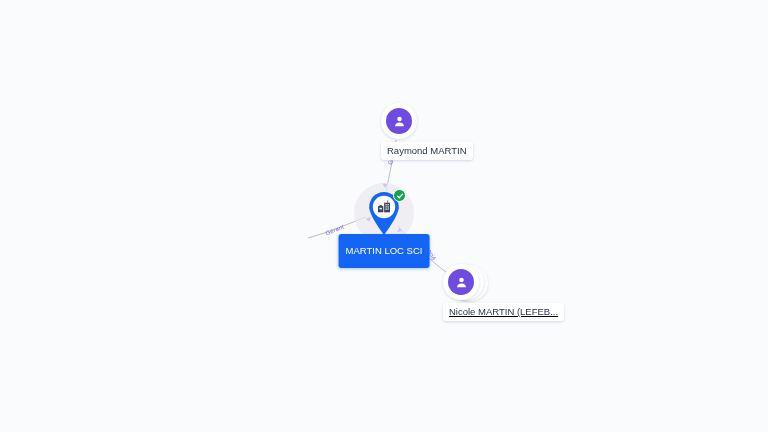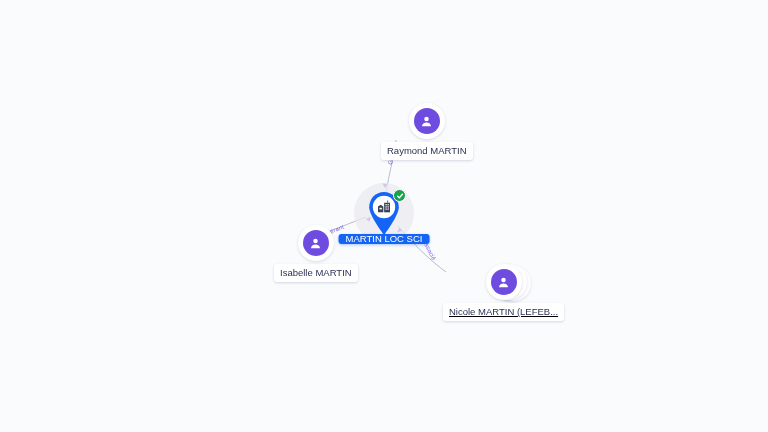--- a/index.html
+++ b/index.html
@@ -26,21 +26,20 @@
     width: 768px;
     height: 432px;
     pointer-events: none;
   }
 
   
   .node {
     position: absolute;
     display: flex;
     flex-direction: column;
-    align-items: center;
   }
 
   
   .avatar-wrap {
     position: relative;
     width: 36px;
     height: 36px;
   }
   .avatar-ring {
     position: absolute;
@@ -74,21 +73,21 @@
     line-height: 1;
     padding: 4px 6px;
     border-radius: 3px;
     white-space: nowrap;
     box-shadow: 0 1px 2.5px rgba(40,50,90,0.18);
   }
   .node-label.primary {
     background: #1565f5;
     color: #ffffff;
     font-size: 9.5px;
-    padding: 0 7px;
+    padding: 12px 7px;
     border-radius: 3px;
     box-shadow: 0 1px 3px rgba(21,101,245,0.35);
   }
 
   
   .company-halo {
     position: absolute;
     width: 60px; height: 60px;
     left: -12px; top: -7px;
     border-radius: 50%;
@@ -199,32 +198,20 @@
         <svg width="8" height="8" viewBox="0 0 24 24" fill="none" stroke="#ffffff" stroke-width="4.2" stroke-linecap="round" stroke-linejoin="round">
           <path d="M5 12.8 L10 17.6 L19.2 7"></path>
         </svg>
       </div>
     </div>
     <div class="company-label-pos">
       <div class="node-label primary">MARTIN LOC SCI</div>
     </div>
   </div>
 
-  <div class="node" style="left:274px; top:225px;">
-    <div class="avatar-wrap">
-      <div class="avatar-ring main"></div>
-      <div class="avatar-circle">
-        <svg width="15" height="15" viewBox="0 0 24 24" fill="#ffffff">
-          <circle cx="12" cy="8" r="3.6"></circle>
-          <path d="M4.8 19.6c0-3.9 3.3-6.1 7.2-6.1s7.2 2.2 7.2 6.1z"></path>
-        </svg>
-      </div>
-    </div>
-    <div class="node-label">Isabelle MARTIN</div>
-  </div>
 
   <div class="node" style="left:443px; top:264px;text-decoration:underline;">
     <div class="avatar-wrap">
       <div class="avatar-ring stack1"></div>
       <div class="avatar-ring stack2"></div>
       <div class="avatar-ring main"></div>
       <div class="avatar-circle">
         <svg width="15" height="15" viewBox="0 0 24 24" fill="#ffffff">
           <circle cx="12" cy="8" r="3.6"></circle>
           <path d="M4.8 19.6c0-3.9 3.3-6.1 7.2-6.1s7.2 2.2 7.2 6.1z"></path>

